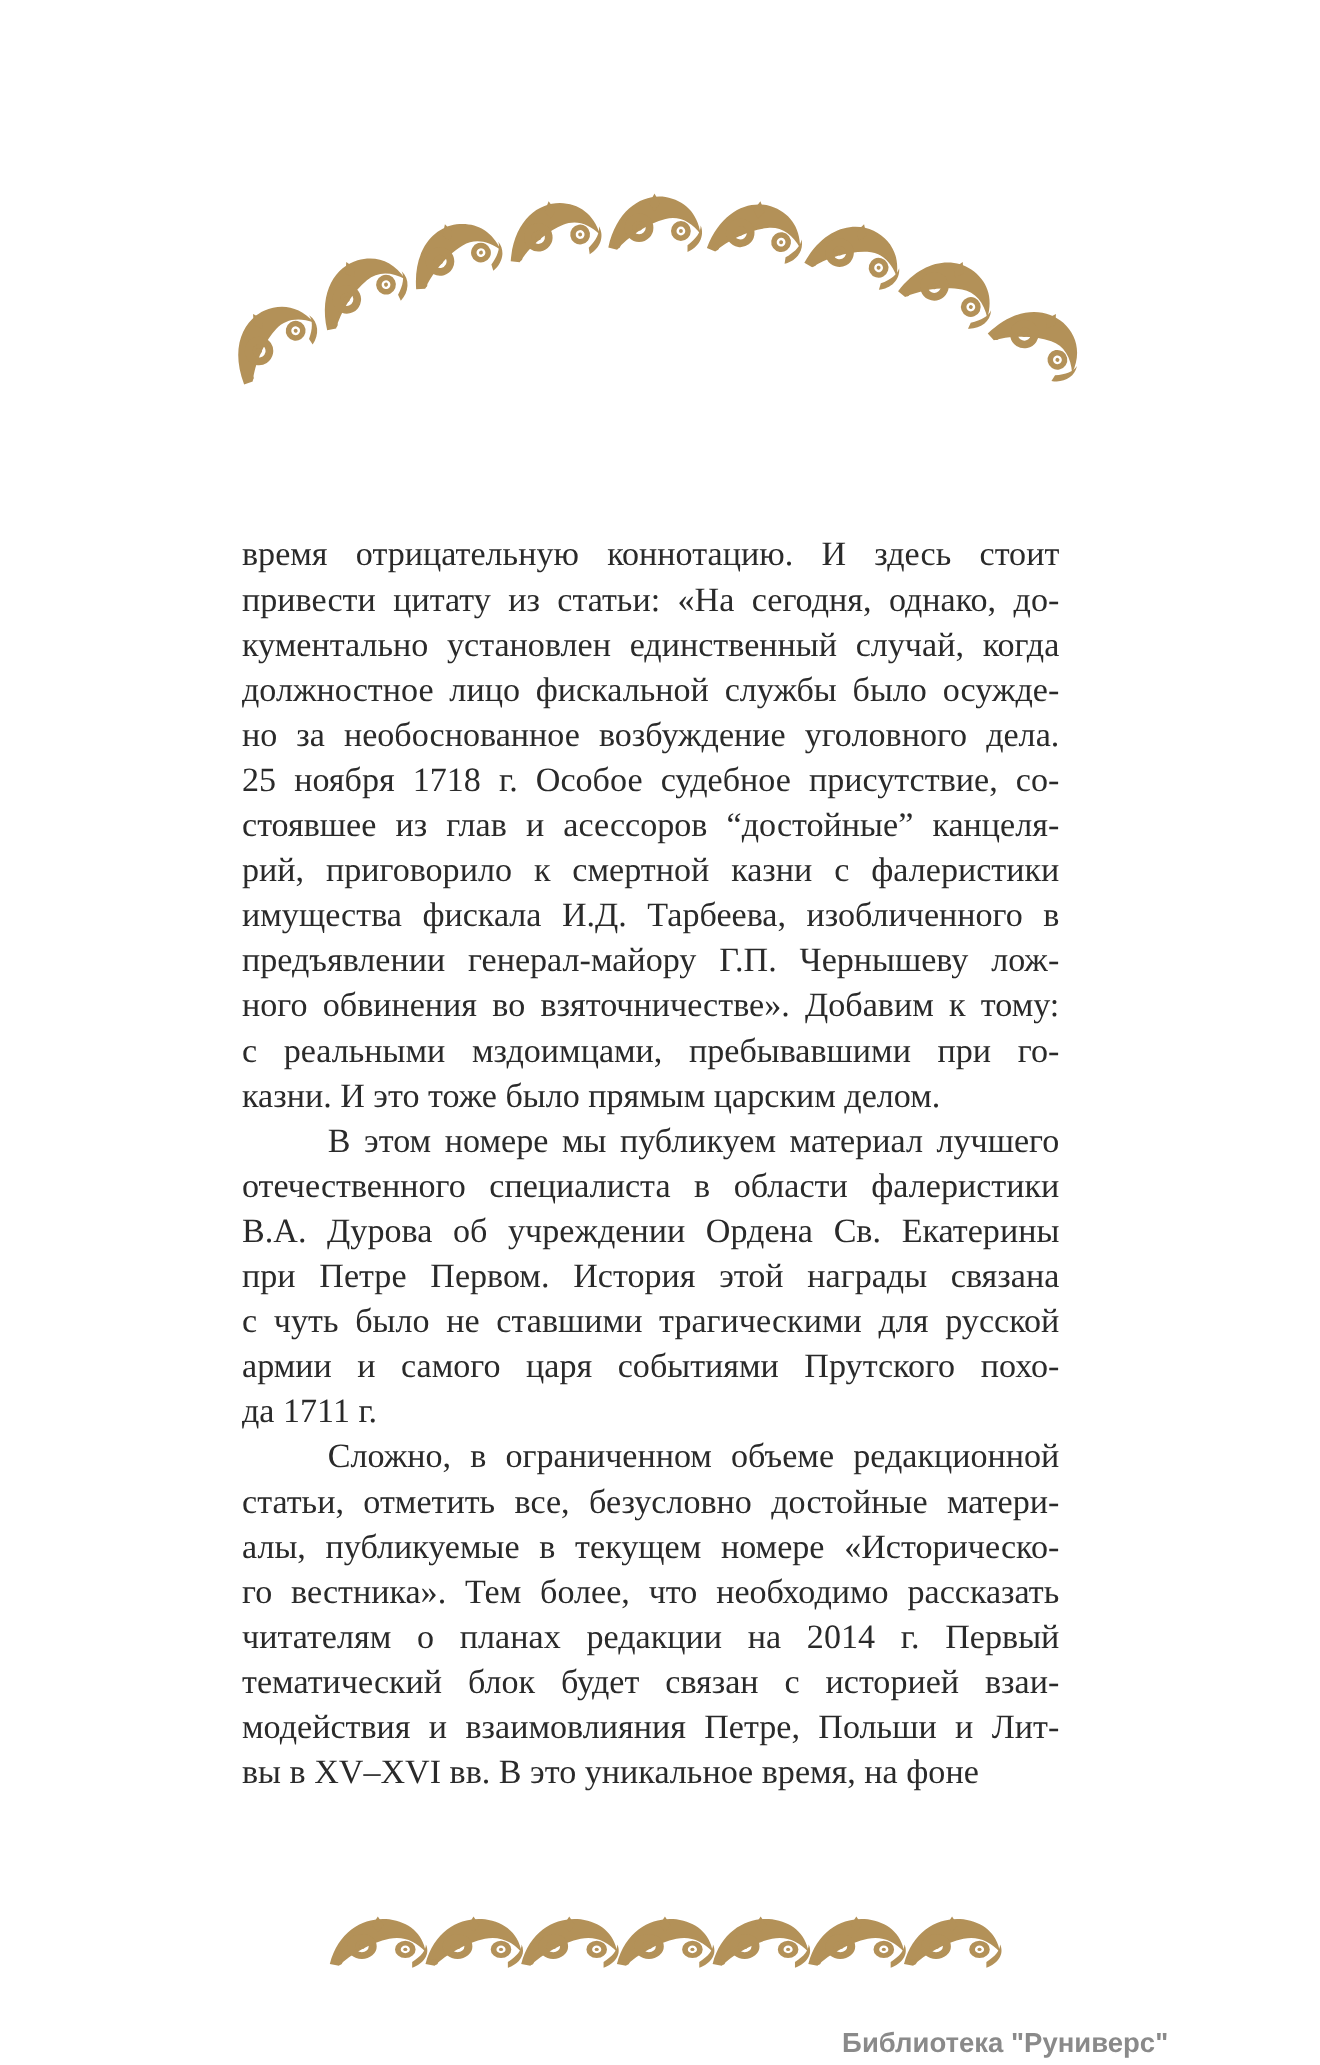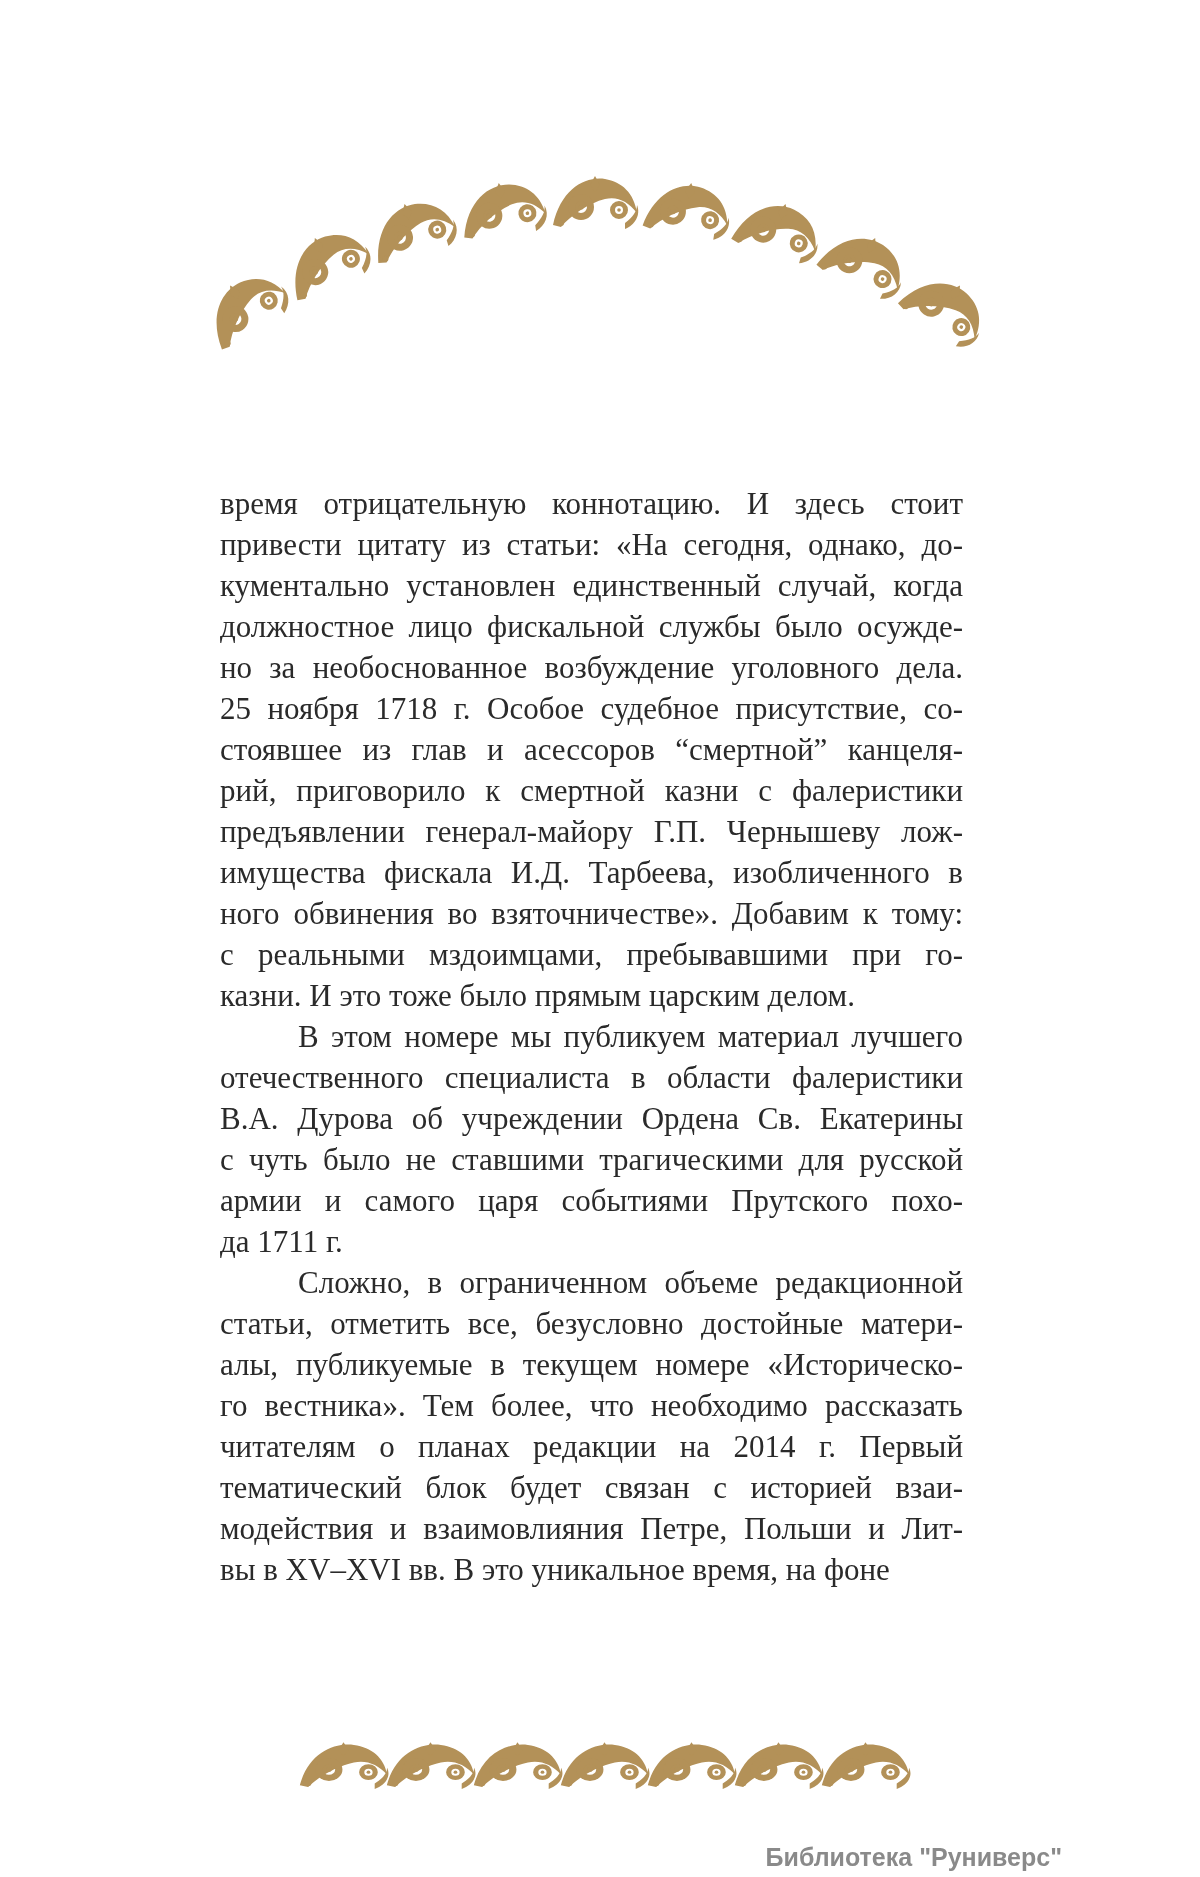--- a/index.html
+++ b/index.html
@@ -95,30 +95,31 @@
     </g>
   </svg>
 
   <div class="text-block" id="text-block" style="color: rgb(42, 42, 42);">
       <div class="line">время отрицательную коннотацию. И здесь стоит</div>
       <div class="line">привести цитату из статьи: «На сегодня, однако, до-</div>
       <div class="line">кументально установлен единственный случай, когда</div>
       <div class="line">должностное лицо фискальной службы было осужде-</div>
       <div class="line">но за необоснованное возбуждение уголовного дела.</div>
       <div class="line">25 ноября 1718 г. Особое судебное присутствие, со-</div>
-      <div class="line">стоявшее из глав и асессоров “смертной” канцеля-</div>
+      <div class="line">стоявшее из глав и асессоров “достойные” канцеля-</div>
       <div class="line">рий, приговорило к смертной казни с фалеристики</div>
+      <div class="line">имущества фискала И.Д. Тарбеева, изобличенного в</div>
       <div class="line">предъявлении генерал-майору Г.П. Чернышеву лож-</div>
-      <div class="line">имущества фискала И.Д. Тарбеева, изобличенного в</div>
       <div class="line">ного обвинения во взяточничестве». Добавим к тому:</div>
       <div class="line">с реальными мздоимцами, пребывавшими при го-</div>
       <div class="line end">казни. И это тоже было прямым царским делом.</div>
       <div class="line indent">В этом номере мы публикуем материал лучшего</div>
       <div class="line">отечественного специалиста в области фалеристики</div>
       <div class="line">В.А. Дурова об учреждении Ордена Св. Екатерины</div>
+      <div class="line">при Петре Первом. История этой награды связана</div>
       <div class="line">с чуть было не ставшими трагическими для русской</div>
       <div class="line">армии и самого царя событиями Прутского похо-</div>
       <div class="line end">да 1711 г.</div>
       <div class="line indent">Сложно, в ограниченном объеме редакционной</div>
       <div class="line">статьи, отметить все, безусловно достойные матери-</div>
       <div class="line">алы, публикуемые в текущем номере «Историческо-</div>
       <div class="line">го вестника». Тем более, что необходимо рассказать</div>
       <div class="line">читателям о планах редакции на 2014 г. Первый</div>
       <div class="line">тематический блок будет связан с историей взаи-</div>
       <div class="line">модействия и взаимовлияния Петре, Польши и Лит-</div>

